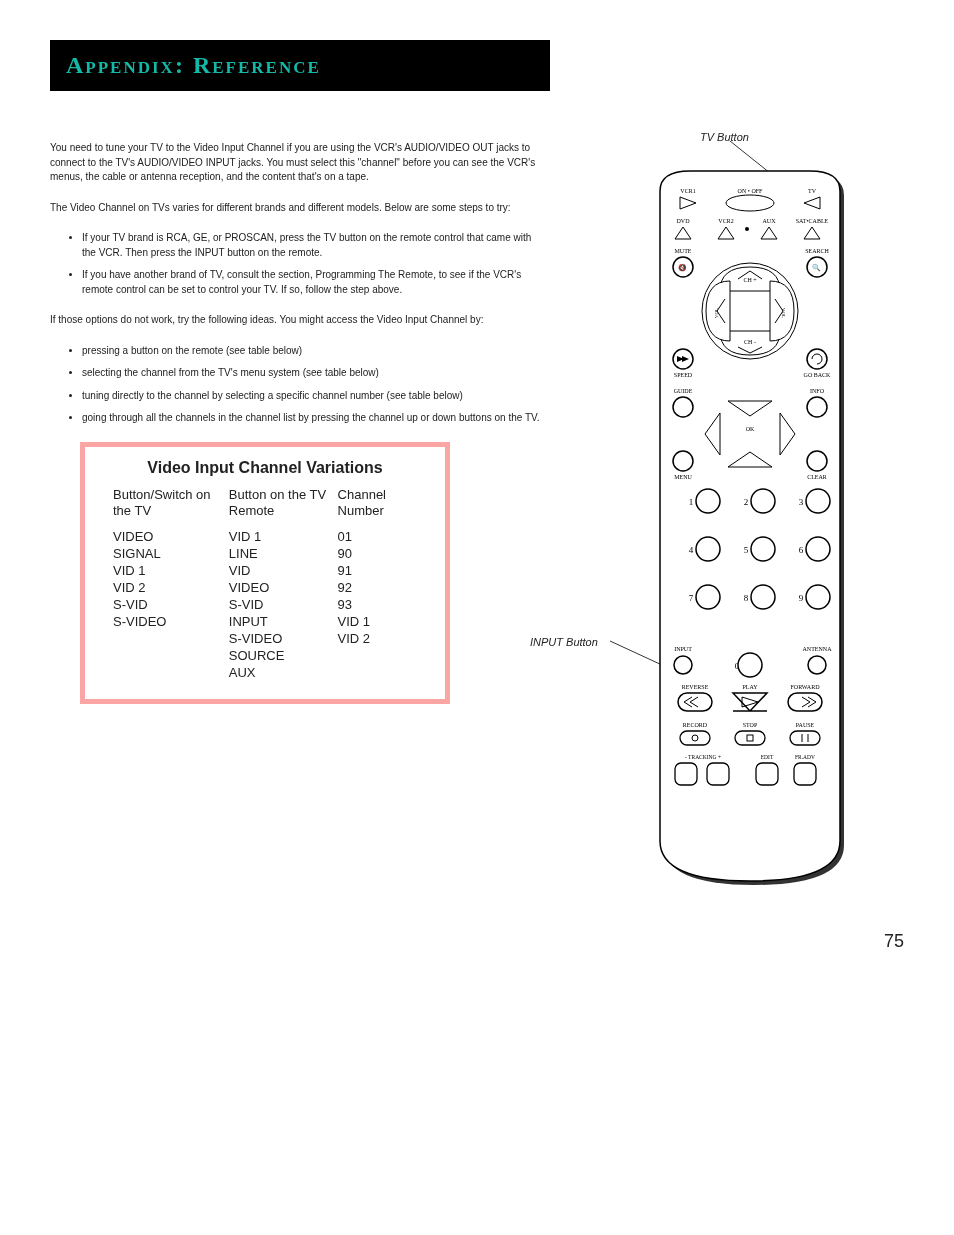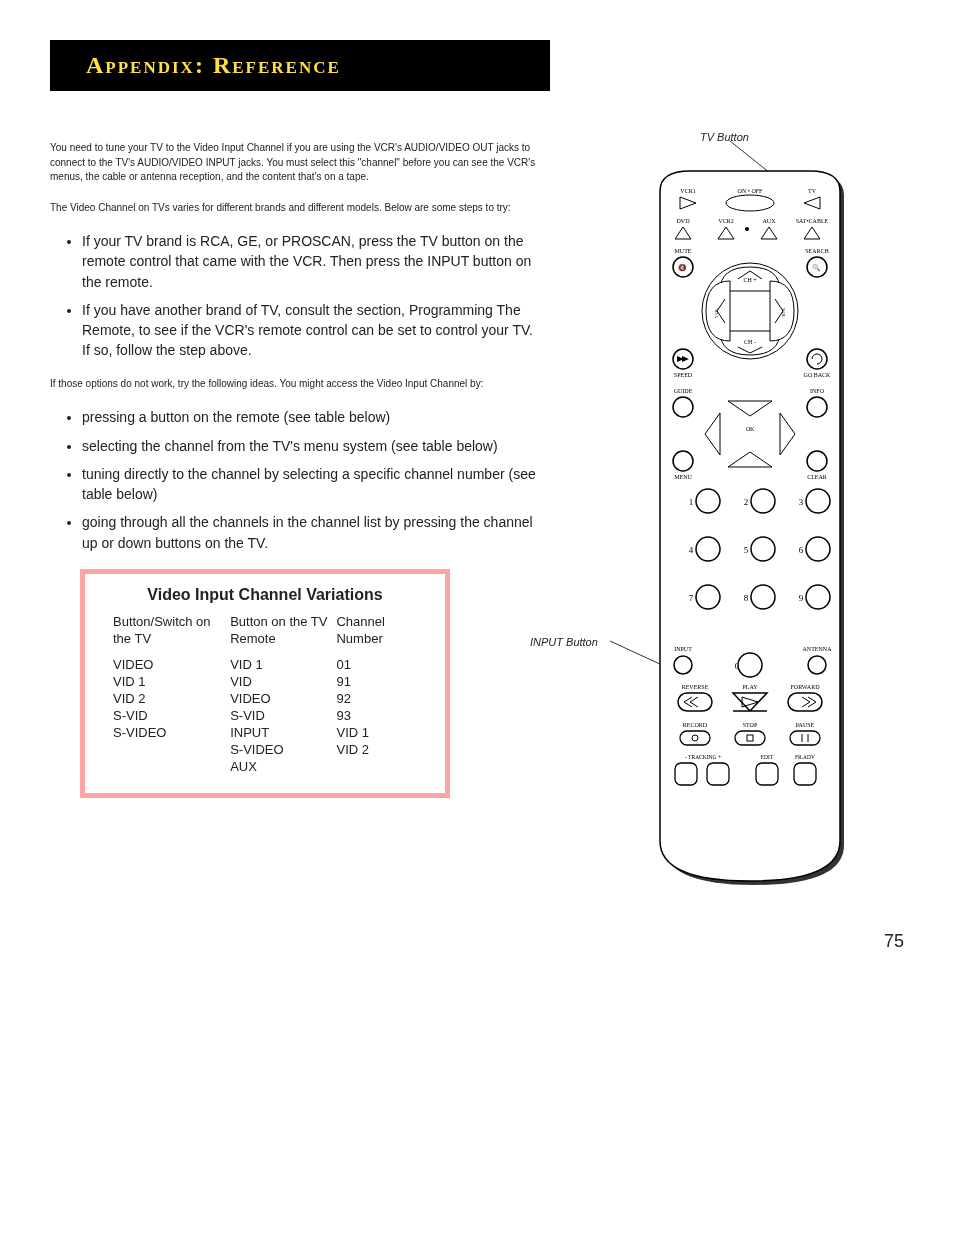--- a/index.html
+++ b/index.html
@@ -5,22 +5,22 @@
   body {
     font-family: Georgia, 'Times New Roman', serif;
     margin: 0;
     padding: 40px 50px;
     width: 854px;
     background: white;
     color: #222;
   }
   .header-bar {
     background: black;
-    color: #fde047;
-    padding: 12px 36px;
+    color: #14b8a6;
+    padding: 12px 16px;
     margin-bottom: 50px;
     width: 500px;
     box-sizing: border-box;
   }
   .header-bar h1 {
     margin: 0;
     font-size: 24px;
     font-weight: bold;
     letter-spacing: 2px;
     font-family: Georgia, serif;
@@ -50,21 +50,21 @@
     font-size: 10px;
     line-height: 1.45;
     margin: 0 0 16px 0;
     font-family: 'Helvetica Neue', Arial, sans-serif;
   }
   ul.bullets {
     margin: 0 0 16px 0;
     padding-left: 32px;
   }
   ul.bullets li {
-    font-size: 14px;
+    font-size: 10px;
     line-height: 1.45;
     margin-bottom: 8px;
     font-family: 'Helvetica Neue', Arial, sans-serif;
   }
   .table-wrap {
     border: 5px solid #fca5a5;
     margin: 8px 0 0 30px;
     padding: 12px 28px 18px 28px;
     width: 370px;
     box-sizing: border-box;
@@ -144,20 +144,25 @@
             <th>Channel Number</th>
           </tr>
         </thead>
         <tbody id="table-body">
             <tr>
               <td>VIDEO</td>
               <td>VID 1</td>
               <td>01</td>
             </tr>
             <tr>
+              <td>SIGNAL</td>
+              <td>LINE</td>
+              <td>90</td>
+            </tr>
+            <tr>
               <td>VID 1</td>
               <td>VID</td>
               <td>91</td>
             </tr>
             <tr>
               <td>VID 2</td>
               <td>VIDEO</td>
               <td>92</td>
             </tr>
             <tr>
@@ -167,20 +172,25 @@
             </tr>
             <tr>
               <td>S-VIDEO</td>
               <td>INPUT</td>
               <td>VID 1</td>
             </tr>
             <tr>
               <td></td>
               <td>S-VIDEO</td>
               <td>VID 2</td>
+            </tr>
+            <tr>
+              <td></td>
+              <td>SOURCE</td>
+              <td></td>
             </tr>
             <tr>
               <td></td>
               <td>AUX</td>
               <td></td>
             </tr>
           </tbody>
       </table>
     </div>
   </div>

